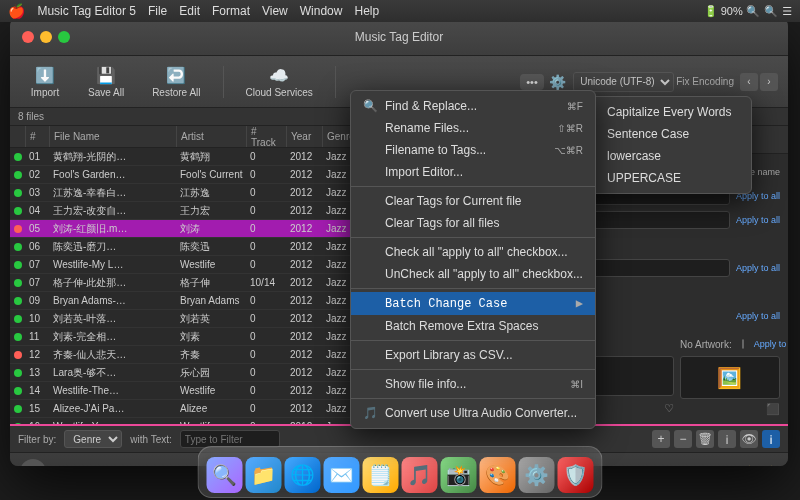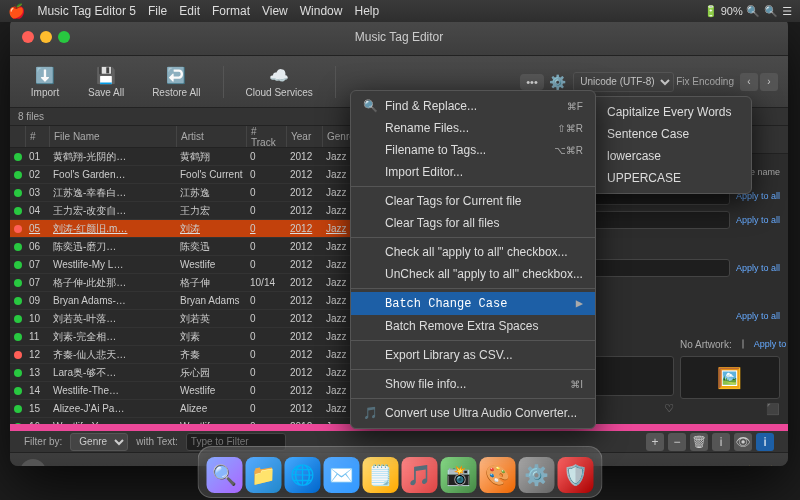--- a/index.html
+++ b/index.html
@@ -133,21 +133,21 @@
 
     .file-list-body { overflow-y: auto; flex: 1; }
     .file-row {
       display: flex;
       align-items: center;
       height: 18px;
       border-bottom: 1px solid #333;
       cursor: pointer;
       font-size: 10px;
     }
-    .file-row.selected { background: #c2410c; text-decoration: underline; }
+    .file-row.selected { background: #a21caf; }
     .file-row .cell { padding: 0 3px; overflow: hidden; text-overflow: ellipsis; white-space: nowrap; color: #ccc; }
     .cell-status { width: 16px; display: flex; align-items: center; justify-content: center; }
     .status-dot { width: 8px; height: 8px; border-radius: 50%; }
     .dot-green { background: #28c840; }
     .dot-red { background: #ff5f57; }
     .cell-num { width: 24px; color: #888; }
     .cell-name { flex: 1; }
     .cell-artist { width: 70px; }
     .cell-track { width: 40px; }
     .cell-year { width: 36px; }
@@ -329,23 +329,23 @@
       color: #aaa;
       border-bottom: 1px solid #222;
     }
 
     
     .filter-bar {
       height: 28px;
       background: #333;
       display: flex;
       align-items: center;
-      padding: 0 14px;
+      padding: 0 8px;
       gap: 8px;
-      border-top: 7px solid #ec4899;
+      border-top: 2px solid #ec4899;
     }
     .filter-label { font-size: 10px; color: #aaa; }
     .filter-select {
       height: 18px;
       background: #444;
       border: 1px solid #555;
       border-radius: 3px;
       color: #ccc;
       font-size: 10px;
       padding: 0 4px;

